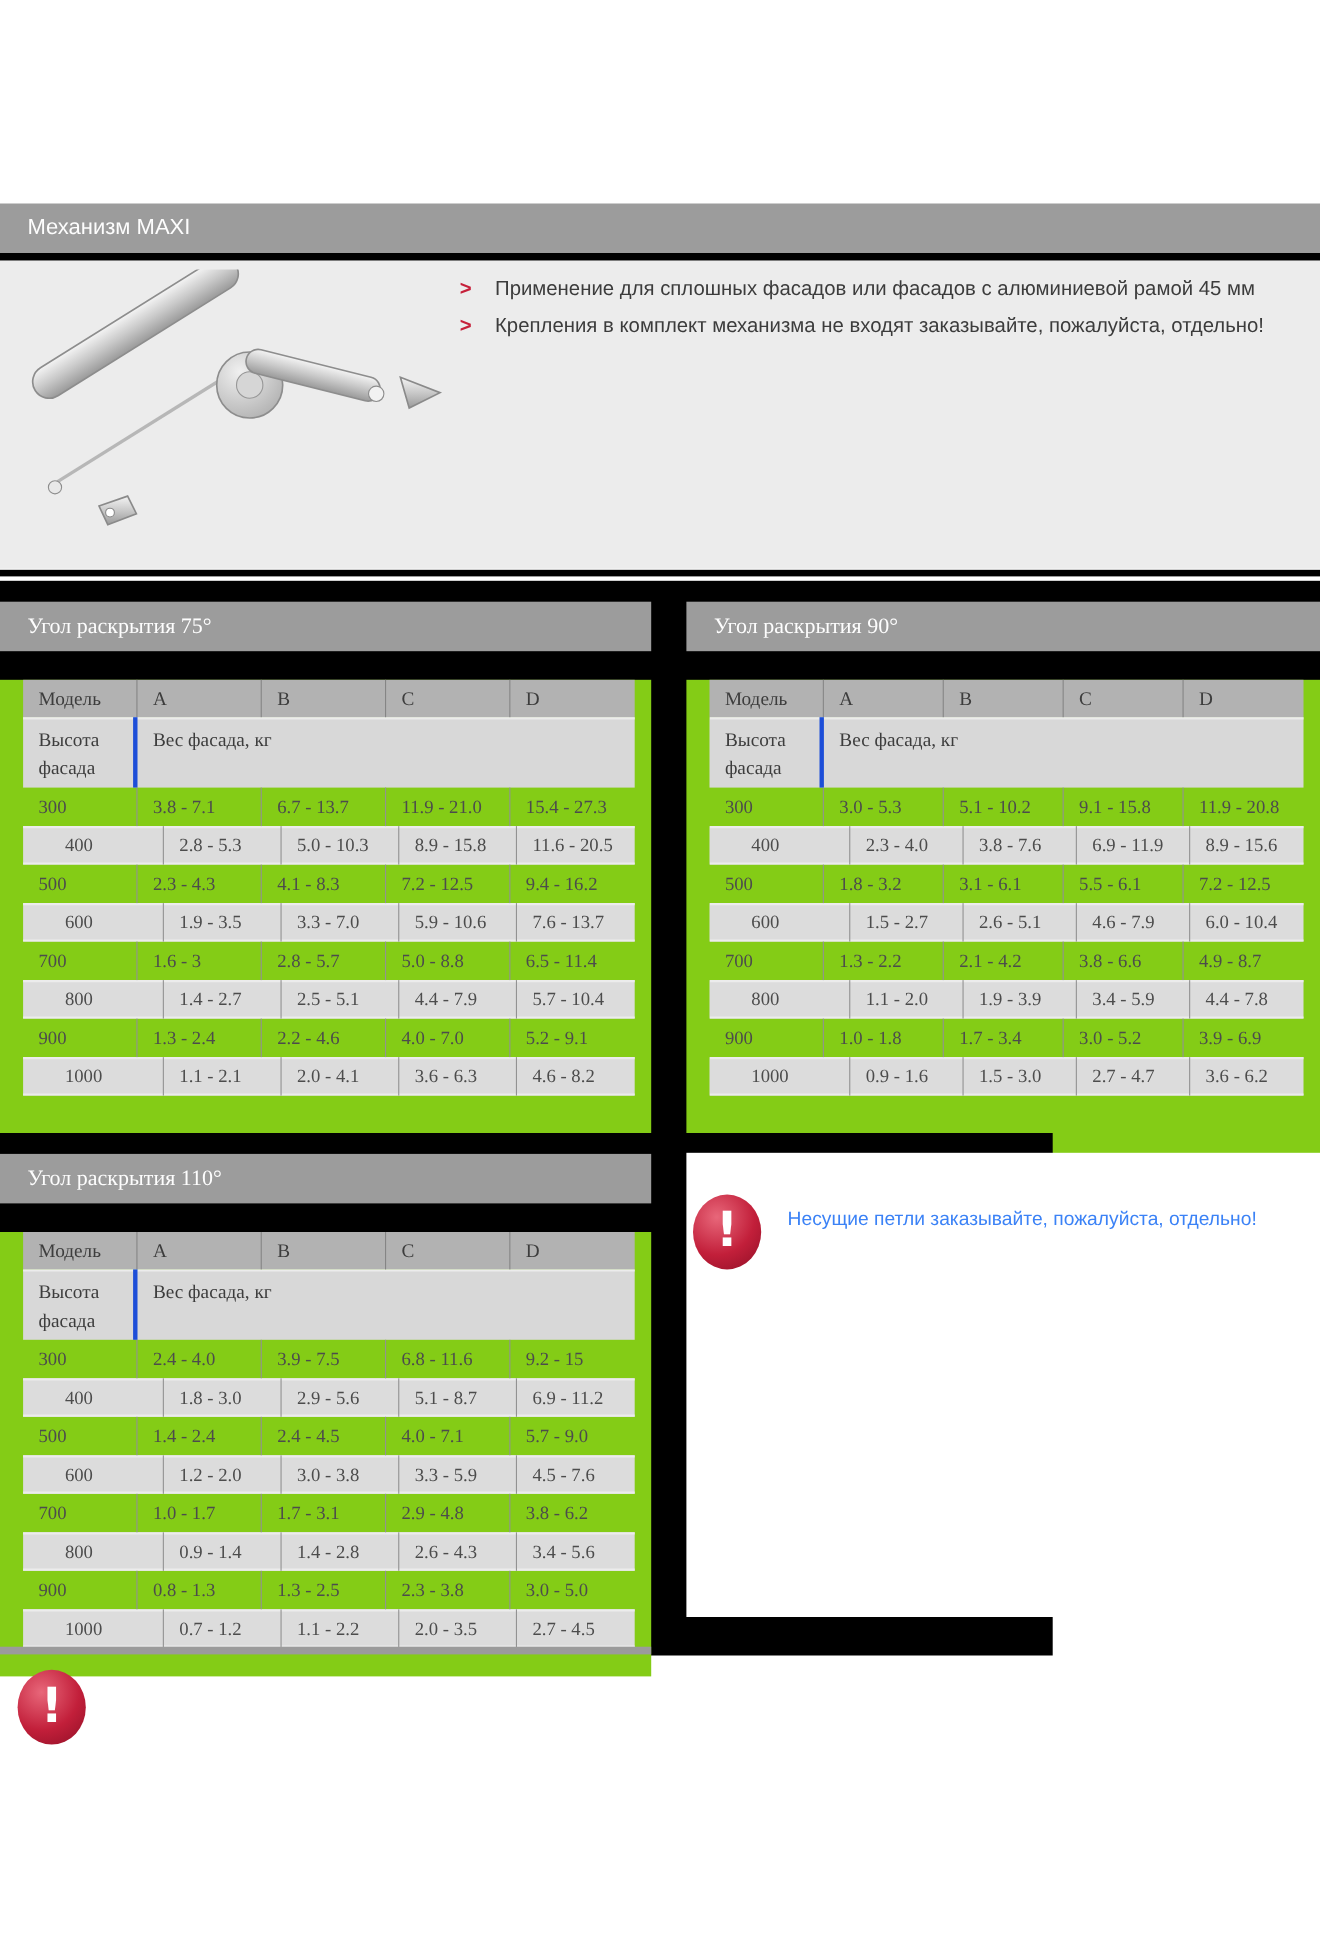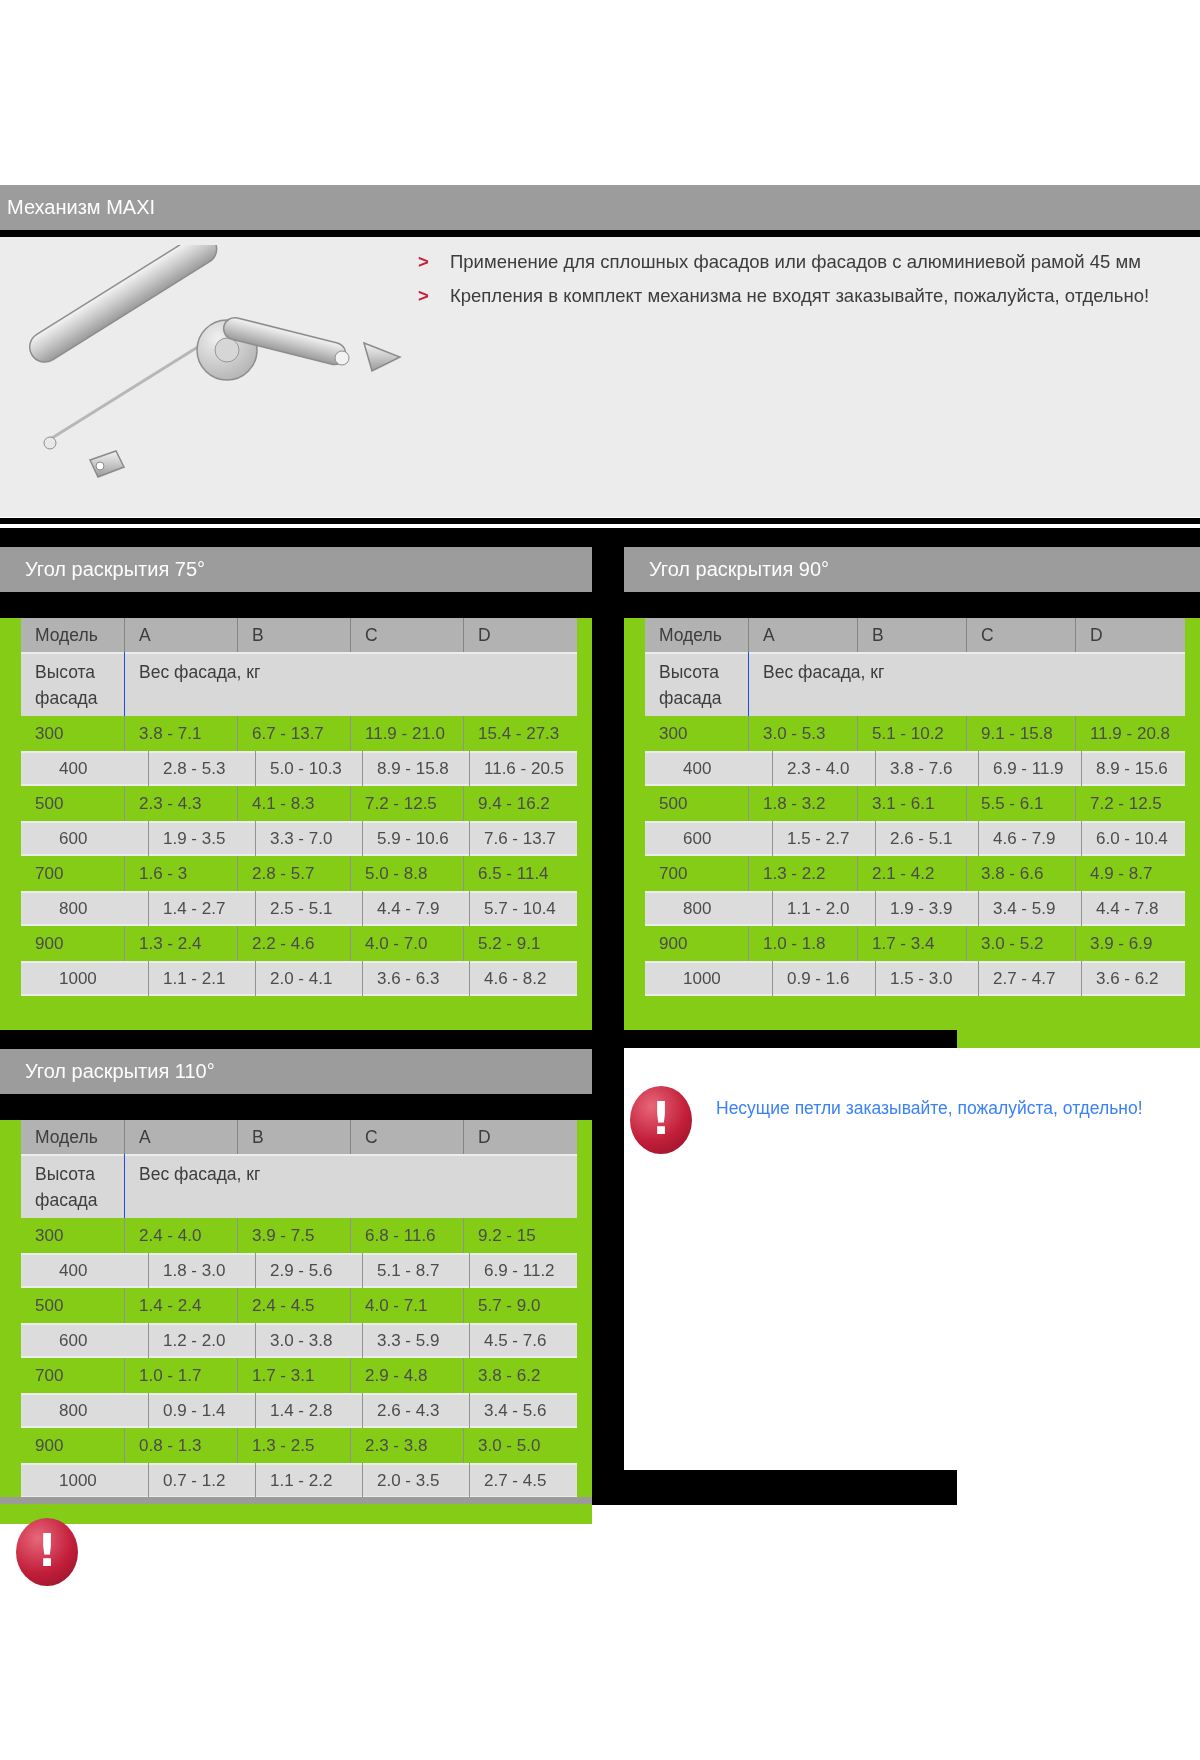--- a/index.html
+++ b/index.html
@@ -1,21 +1,21 @@
 <!DOCTYPE html>
 <html><head>
 <meta charset="utf-8">
 <style>
   html,body{margin:0;padding:0;background:#fff;}
   .page{position:relative;width:1200px;height:1760px;background:#ffffff;overflow:hidden;
         font-family:"Liberation Sans", sans-serif;-webkit-font-smoothing:antialiased;}
 
   
   .main-header{position:absolute;left:0;top:185px;width:1200px;height:45px;background:#9c9c9c;
-               color:#fdfdfd;font-size:20px;line-height:45px;padding-left:7px;box-sizing:border-box;}
+               color:#fdfdfd;font-size:20px;line-height:45px;padding-left:25px;box-sizing:border-box;}
   .header-rule{position:absolute;left:0;top:230px;width:1200px;height:7px;background:#000;}
 
   
   .product-panel{position:absolute;left:0;top:237px;width:1200px;height:280px;background:#ececec;}
   .panel-rule{position:absolute;left:0;top:518px;width:1200px;height:6px;background:#000;}
   .product-photo{position:absolute;left:12px;top:8px;}
 
   .bullets{position:absolute;left:418px;top:8px;width:770px;}
   .bullet{display:flex;font-size:18.5px;line-height:34px;color:#3c3c3c;}
   .bullet .arrow{width:32px;color:#c6203a;font-weight:bold;flex:0 0 32px;}
@@ -29,21 +29,21 @@
   .art-row.alt{background:#dcdcdc;box-shadow:inset 0 2px 0 #ececec, inset 0 -2px 0 #ececec;}
   .art-row .m{flex:1;padding-left:14px;}
   .art-row .a{width:150px;display:flex;align-items:center;gap:7px;}
   .haus{width:20px;height:20px;border-radius:3px;background:#0a9447;display:flex;align-items:center;justify-content:center;flex:0 0 20px;}
   .haus svg{width:15px;height:15px;display:block;}
 
   
   .section-row{position:absolute;background:#000;}
   .row1{left:0;top:528px;width:1200px;height:502px;}
   .row2{left:0;top:1030px;width:957px;height:475px;}
-  .card{position:absolute;top:19px;}
+  .card{position:absolute;top:19px;font-family:Liberation Serif, serif;}
   .card .sec-title{height:45px;line-height:45px;background:#9c9c9c;color:#fdfdfd;font-size:20px;
                    padding-left:25px;box-sizing:border-box;}
   .card .sec-body{background:#84cc16;}
   .card-l{left:0;width:592px;}
   .card-r{left:624px;width:576px;}
   .row1 .sec-body{height:438px;}
   .row2 .card-l .sec-body{height:404px;}
   .shadow-line{position:absolute;left:0;top:467px;width:592px;height:7px;background:#9b9b9b;}
 
   
@@ -54,21 +54,21 @@
   .trow{display:grid;grid-template-columns:104px 1fr 1fr 1fr 1fr;}
   .trow.head{background:#b2b2b2;height:34px;line-height:34px;color:#3d3d3d;font-size:17.5px;}
   .trow.sub{grid-template-columns:104px 1fr;background:#d8d8d8;height:64px;color:#3d3d3d;font-size:17.5px;
             box-shadow:inset 0 2px 0 #ececec;}
   .trow.sub .cell{line-height:26px;padding-top:7px;}
   .trow.data{height:35px;line-height:35px;font-size:17px;color:#4c4c4c;}
   .trow.data.alt{background:#dcdcdc;box-shadow:inset 0 2px 0 #ececec, inset 0 -2px 0 #ececec;padding-left:24px;}
   .cell{padding-left:14px;box-sizing:border-box;}
   .trow.head .cell{border-right:1px solid #858585;}
   .trow.data .cell{border-right:1px solid #929292;}
-  .trow.sub .cell:first-child{border-right:1px solid #1d4ed8;}
+  .trow.sub .cell:first-child{border-right:4px solid #1d4ed8;}
   .trow .cell:last-child{border-right:none;}
 
   
   .warn-icon{width:62px;height:68px;border-radius:50%;
              background:radial-gradient(circle at 35% 30%, #e8677a 0%, #c21f3a 55%, #8f0f26 100%);
              display:flex;align-items:center;justify-content:center;}
   .warn-icon .ex{color:#fff;font-size:44px;font-weight:bold;line-height:1;transform:translateY(-1px);
                  font-family:"DejaVu Sans", sans-serif;}
   .hinge-icon{position:absolute;left:6px;top:38px;}
   .hinge-text{position:absolute;left:92px;top:50px;font-size:17.5px;color:#3b82f6;filter:blur(0.5px);}

